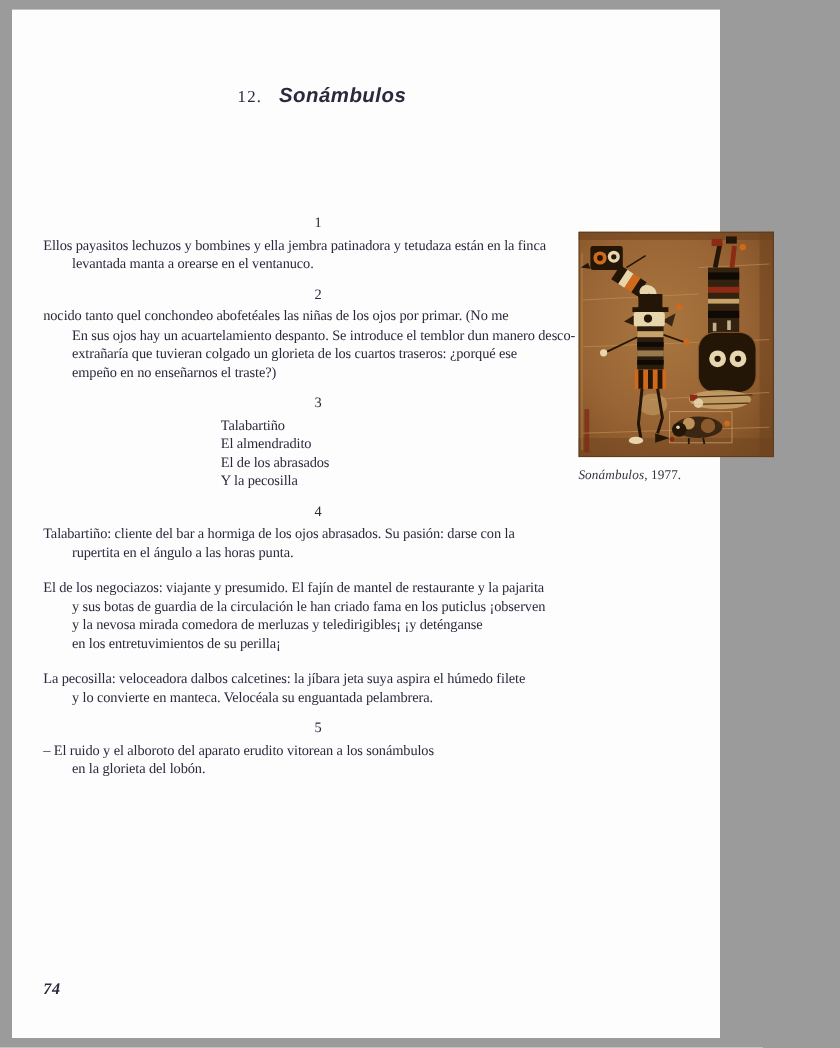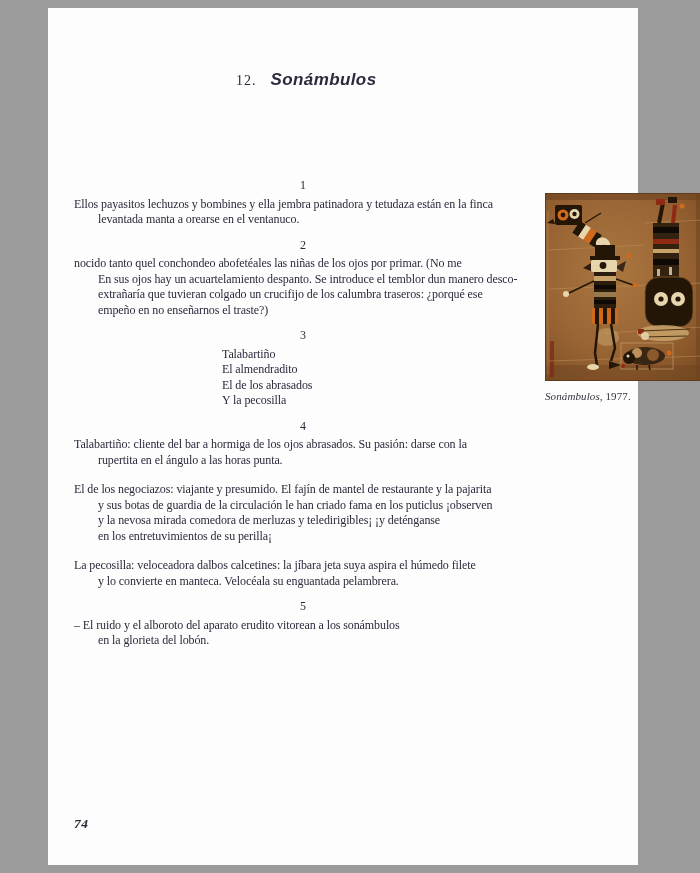--- a/index.html
+++ b/index.html
@@ -5,39 +5,38 @@
   html,body{margin:0;padding:0;}
   body{
     width:700px;height:873px;position:relative;overflow:hidden;
     background:var(--bg,#9b9b9b);
     font-family:"Liberation Serif","DejaVu Serif",serif;
   }
   .page{
     position:absolute;left:10px;top:8px;width:590px;height:857px;
     background:var(--paper,#fdfdfd);
     color:var(--ink,#2a2a3c);
-    margin-left:38px;
   }
   .title{position:absolute;left:188px;top:62px;white-space:nowrap;}
   .title-num{font-size:14px;letter-spacing:1px;margin-right:14px;}
   .title-text{
     font-family:"Liberation Sans","DejaVu Sans",sans-serif;
     font-weight:bold;font-style:italic;font-size:17px;letter-spacing:.4px;
   }
   .poem{position:absolute;left:26px;top:170px;width:458px;
     font-size:12px;line-height:15.5px;letter-spacing:-0.1px;}
   .section{margin-bottom:10px;}
   .sec-num{text-align:center;margin-bottom:3px;}
   .para{margin-bottom:14px;}
   .para:last-child{margin-bottom:0;}
   .line{white-space:nowrap;}
   .para.prose .line:not(:first-child){padding-left:24px;}
   .para.list{padding-left:148px;}
   .para.list .line{padding-left:0;}
-  .artwork{position:absolute;left:497px;top:185px;width:163px;margin:0;}
+  .artwork{position:absolute;left:472px;top:185px;width:163px;margin:0;}
   .artwork svg{display:block;width:163px;height:188px;}
   .caption{font-size:11px;margin-top:9px;color:#34343f;letter-spacing:.1px;}
   .cap-i{font-style:italic;}
   .pagenum{position:absolute;left:26px;top:808px;font-size:13.5px;font-weight:bold;letter-spacing:.5px;font-style:italic;}
   
   .f-dark{fill:var(--c-dark);} .f-dark2{fill:#33220f;}
   .f-orange{fill:var(--c-orange);} .f-red{fill:var(--c-red);}
   .f-cream{fill:var(--c-cream);} .f-tan{fill:var(--c-tan);}
   .s-scratch{stroke:var(--c-scratch);stroke-width:.7;opacity:.75;fill:none;}
   .s-dark{stroke:var(--c-dark);fill:none;}
@@ -57,21 +56,21 @@
         <div class="para prose">
           <div class="line">Ellos payasitos lechuzos y bombines y ella jembra patinadora y tetudaza están en la finca</div>
           <div class="line">levantada manta a orearse en el ventanuco.</div>
         </div>
       </div>
       <div class="section">
         <div class="sec-num">2</div>
         <div class="para prose">
           <div class="line">nocido tanto quel conchondeo abofetéales las niñas de los ojos por primar. (No me</div>
           <div class="line">En sus ojos hay un acuartelamiento despanto. Se introduce el temblor dun manero desco-</div>
-          <div class="line">extrañaría que tuvieran colgado un crucifijo de los calumbra traseros: ¿porqué ese</div>
+          <div class="line">extrañaría que tuvieran colgado un glorieta de los cuartos traseros: ¿porqué ese</div>
           <div class="line">empeño en no enseñarnos el traste?)</div>
         </div>
       </div>
       <div class="section">
         <div class="sec-num">3</div>
         <div class="para list">
           <div class="line">Talabartiño</div>
           <div class="line">El almendradito</div>
           <div class="line">El de los abrasados</div>
           <div class="line">Y la pecosilla</div>

